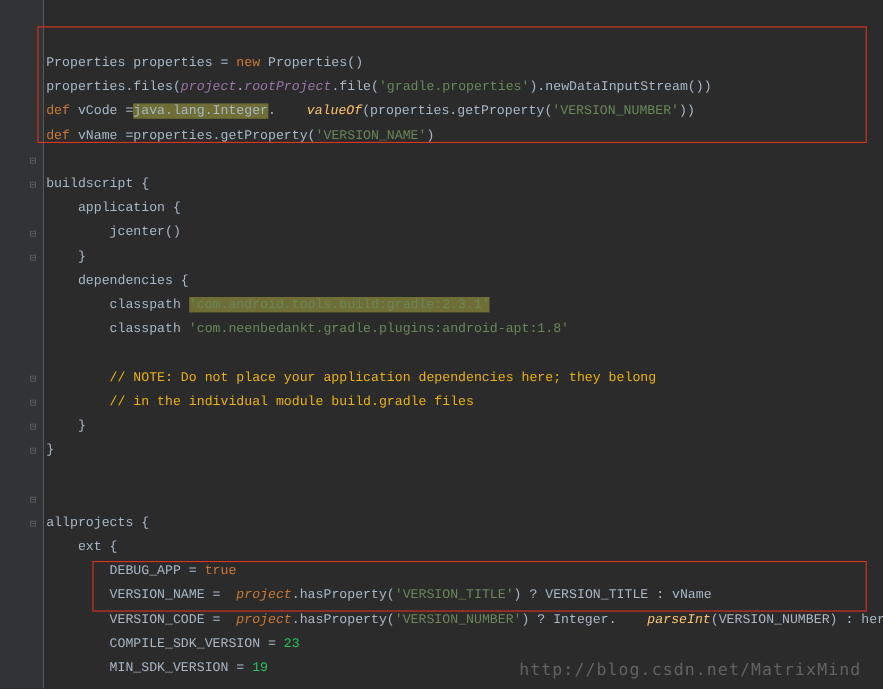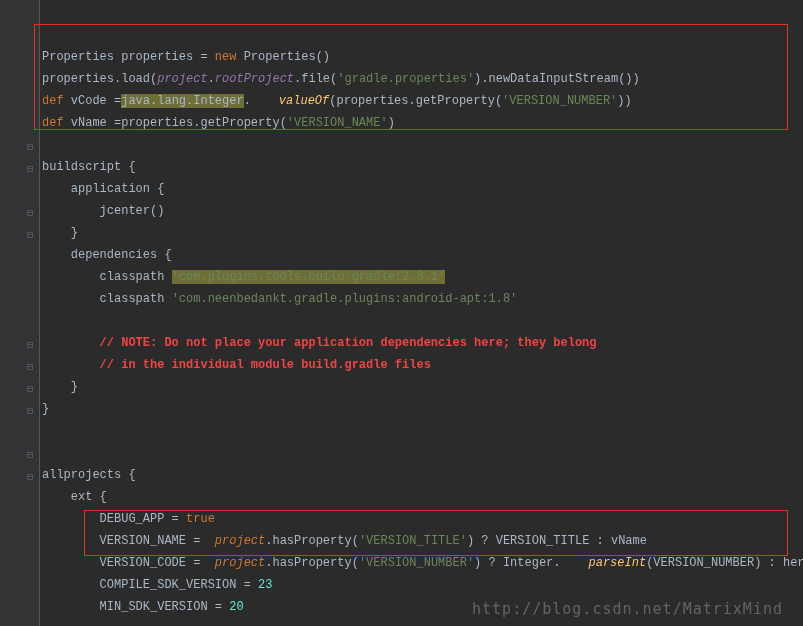--- a/index.html
+++ b/index.html
@@ -56,22 +56,22 @@
     left: 84px;
     top: 510px;
     width: 704px;
     height: 46px;
     border: 1px solid #dd3322;
     pointer-events: none;
   }
   .kw { color: #cc7832; }
   .kw-i { color: #cc7832; font-style: italic; }
   .str { color: #6a8759; }
-  .num { color: #5eead4; }
-  .com { color: #ef4444; font-weight: bold; }
+  .num { color: #22c55e; }
+  .com { color: #eab308; }
   .fn { color: #ffc66d; font-style: italic; margin-left: 28px; }
   .fn2 { color: #9876aa; font-style: italic; }
   .hl { background: #6e6e36; }
   .watermark {
     position: absolute;
     right: 20px;
     bottom: 8px;
     color: #888;
     font-size: 15px;
     letter-spacing: 1px;
@@ -90,44 +90,44 @@
   <div class="fold-mark" style="top:341px">⊟</div>
   <div class="fold-mark" style="top:363px">⊟</div>
   <div class="fold-mark" style="top:385px">⊟</div>
   <div class="fold-mark" style="top:407px">⊟</div>
   <div class="fold-mark" style="top:451px">⊟</div>
   <div class="fold-mark" style="top:473px">⊟</div>
 </div>
 
 <div class="code-area">
   <div class="line"><span>Properties properties = </span><span class="kw">new</span><span> Properties()</span></div>
-  <div class="line"><span>properties.load(</span><span class="fn2">project</span><span>.</span><span class="fn2">rootProject</span><span>.file(</span><span class="str">'gradle.properties'</span><span>).newDataInputStream())</span></div>
+  <div class="line"><span>properties.files(</span><span class="fn2">project</span><span>.</span><span class="fn2">rootProject</span><span>.file(</span><span class="str">'gradle.properties'</span><span>).newDataInputStream())</span></div>
   <div class="line"><span class="kw">def</span><span> vCode =</span><span class="hl">java.lang.Integer</span><span>.</span><span class="fn">valueOf</span><span>(properties.getProperty(</span><span class="str">'VERSION_NUMBER'</span><span>))</span></div>
   <div class="line"><span class="kw">def</span><span> vName =properties.getProperty(</span><span class="str">'VERSION_NAME'</span><span>)</span></div>
   <div class="line"></div>
   <div class="line"><span>buildscript {</span></div>
   <div class="line"><span>    application {</span></div>
   <div class="line"><span>        jcenter()</span></div>
   <div class="line"><span>    }</span></div>
   <div class="line"><span>    dependencies {</span></div>
-  <div class="line"><span>        classpath </span><span class="str hl">'com.plugins.tools.build:gradle:2.3.1'</span></div>
+  <div class="line"><span>        classpath </span><span class="str hl">'com.android.tools.build:gradle:2.3.1'</span></div>
   <div class="line"><span>        classpath </span><span class="str">'com.neenbedankt.gradle.plugins:android-apt:1.8'</span></div>
   <div class="line"></div>
   <div class="line"><span class="com">        // NOTE: Do not place your application dependencies here; they belong</span></div>
   <div class="line"><span class="com">        // in the individual module build.gradle files</span></div>
   <div class="line"><span>    }</span></div>
   <div class="line"><span>}</span></div>
   <div class="line"></div>
   <div class="line"></div>
   <div class="line"><span>allprojects {</span></div>
   <div class="line"><span>    ext {</span></div>
   <div class="line"><span>        DEBUG_APP = </span><span class="kw">true</span></div>
   <div class="line"><span>        VERSION_NAME =  </span><span class="kw-i">project</span><span>.hasProperty(</span><span class="str">'VERSION_TITLE'</span><span>) ? VERSION_TITLE : vName</span></div>
   <div class="line"><span>        VERSION_CODE =  </span><span class="kw-i">project</span><span>.hasProperty(</span><span class="str">'VERSION_NUMBER'</span><span>) ? Integer.</span><span class="fn">parseInt</span><span>(VERSION_NUMBER) : here</span></div>
   <div class="line"><span>        COMPILE_SDK_VERSION = </span><span class="num">23</span></div>
-  <div class="line"><span>        MIN_SDK_VERSION = </span><span class="num">20</span></div>
+  <div class="line"><span>        MIN_SDK_VERSION = </span><span class="num">19</span></div>
 
 </div>
 
 <div class="box-red1"></div>
 <div class="box-red2"></div>
 
 <div class="watermark">http://blog.csdn.net/MatrixMind</div>
 
 </body></html>

